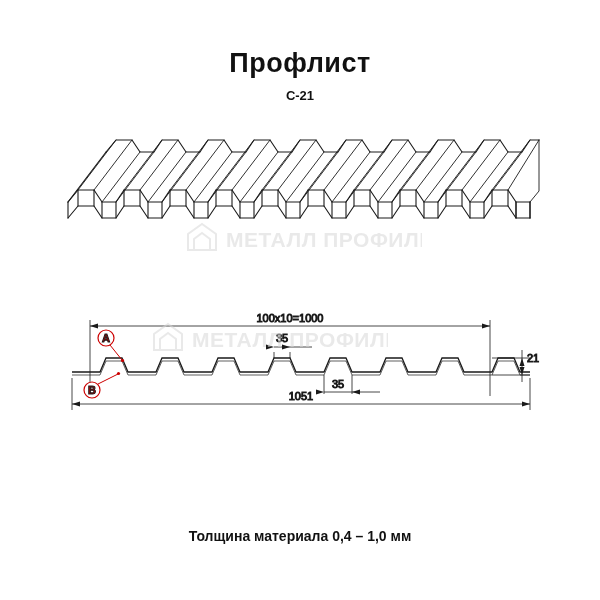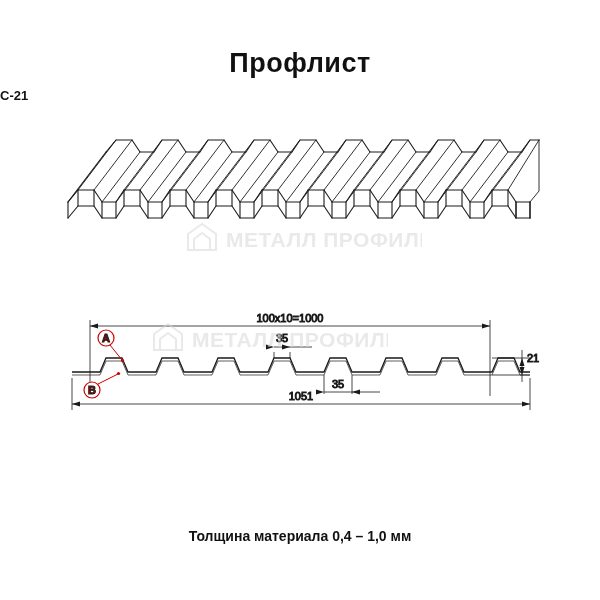--- a/index.html
+++ b/index.html
@@ -29,20 +29,21 @@
     font-size: 27px;
     font-weight: bold;
     letter-spacing: 0.5px;
     color: #111111;
   }
   .subtitle {
     position: absolute;
     top: 88px;
     left: 0;
     width: 600px;
+    text-align: center;
     font-size: 13px;
     font-weight: bold;
     color: #111111;
   }
   .footer {
     position: absolute;
     top: 528px;
     left: 0;
     width: 600px;
     text-align: center;

